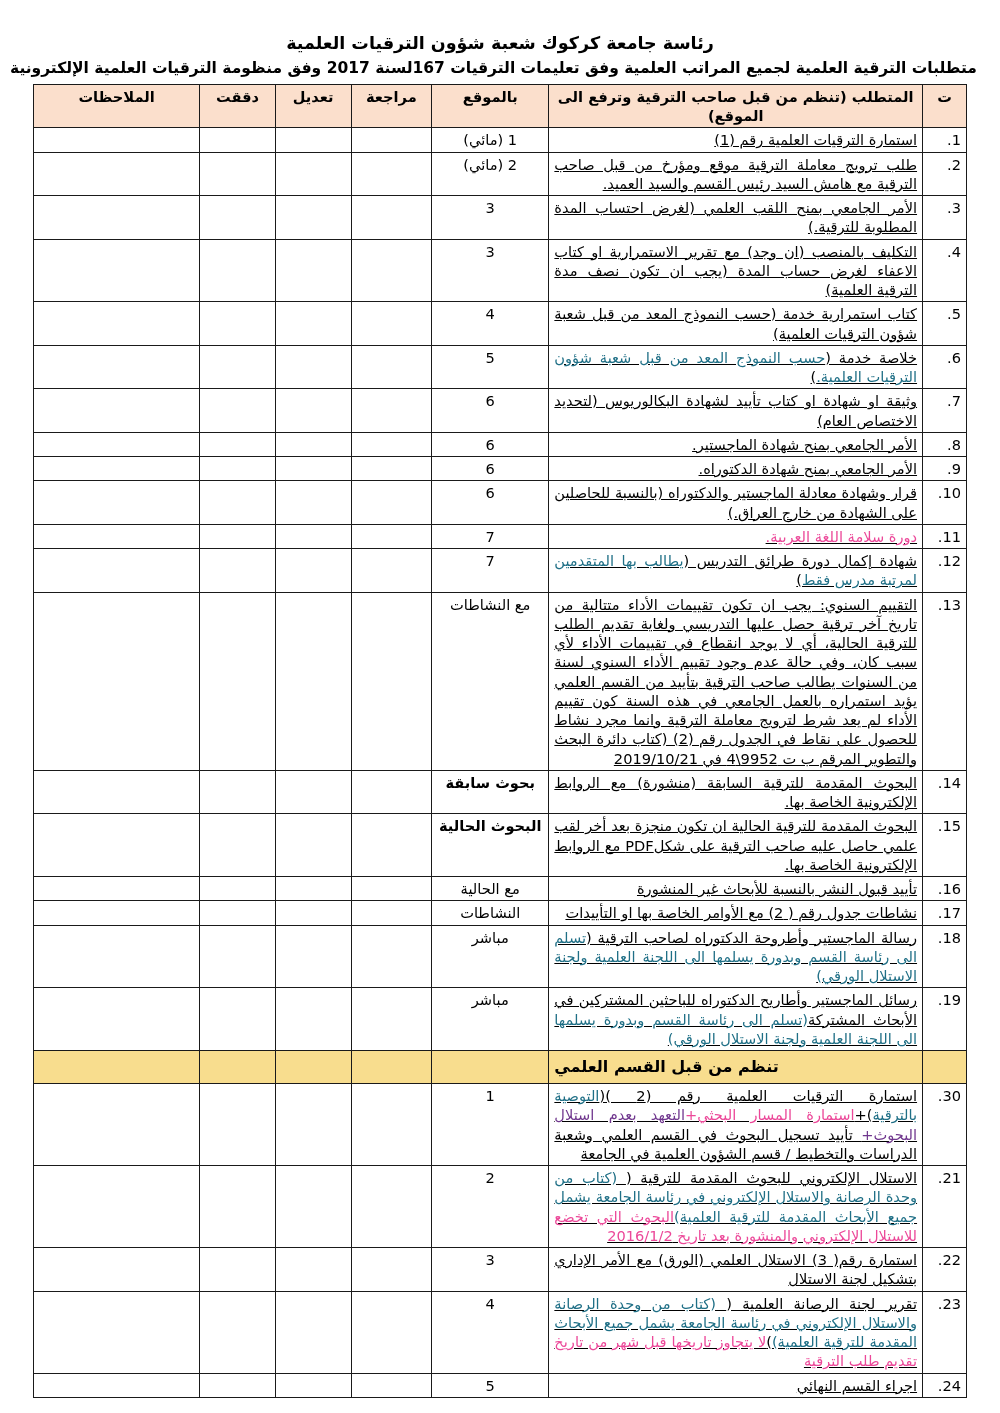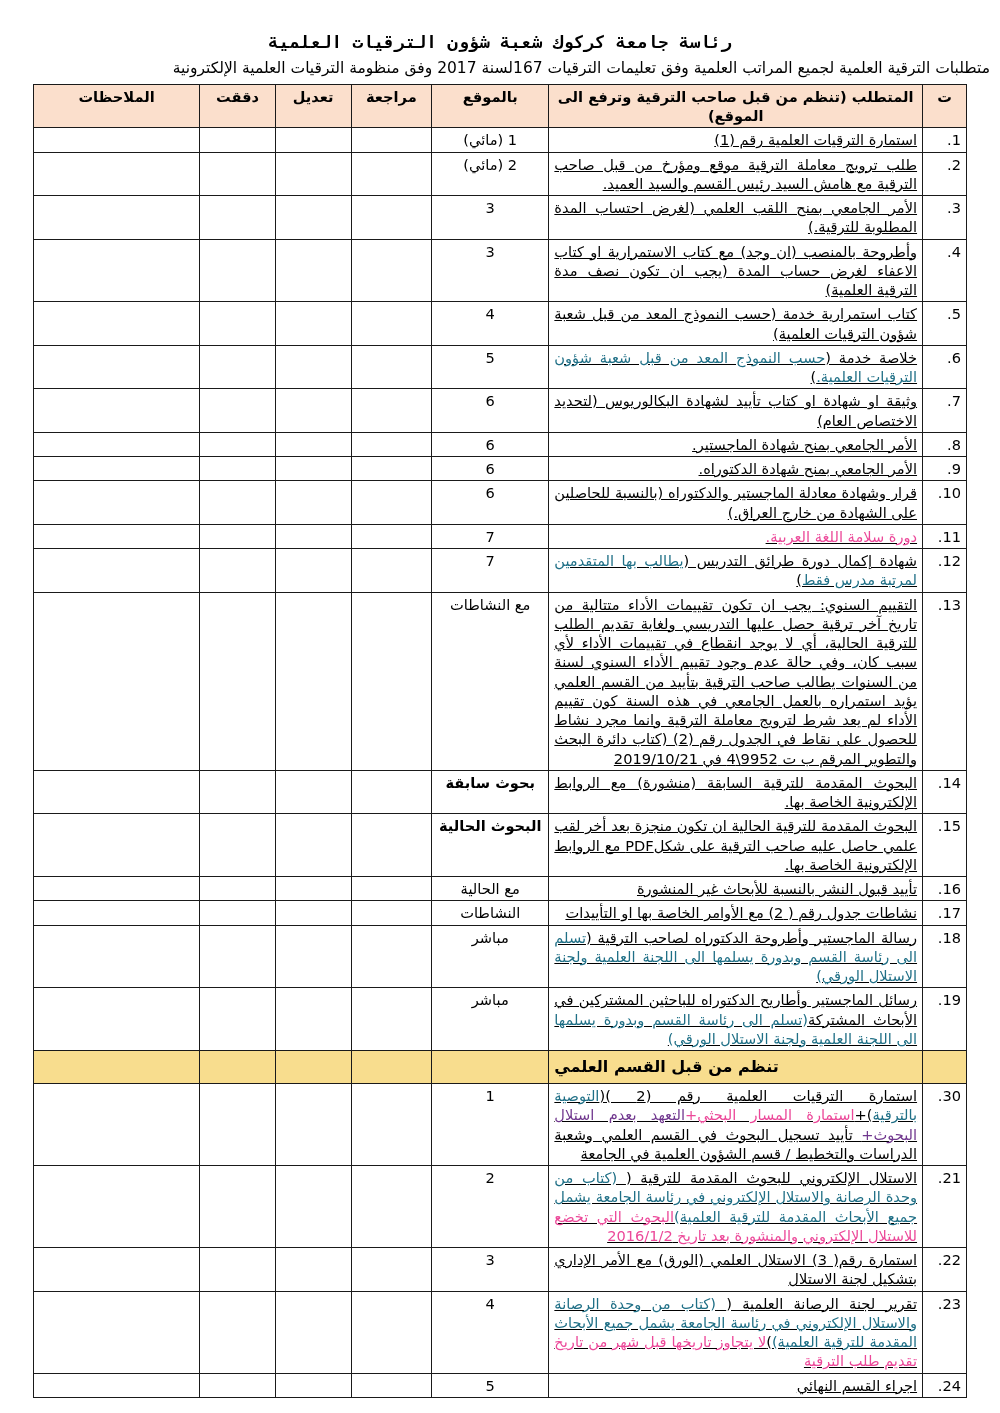--- a/index.html
+++ b/index.html
@@ -22,25 +22,24 @@
     position: relative;
   }
   .doc-title {
     text-align: center;
     font-weight: bold;
     font-size: 17.5px;
     line-height: 1.35;
     margin: 32px 0 2px 0;
     padding: 0 30px;
     direction: rtl;
-    font-family: Liberation Mono, monospace;
   }
   .doc-subtitle {
-    text-align: right;
-    font-weight: normal;
+    text-align: left;
+    font-weight: bold;
     font-size: 15.5px;
     line-height: 1.3;
     margin: 0 0 6px 0;
     padding: 0 10px;
     direction: rtl;
   }
   table.req-table {
     border-collapse: collapse;
     width: 934px;
     margin: 0 auto;
@@ -163,21 +162,21 @@
           <td class="idx">3.</td>
           <td class="req"><span class="clr-black">الأمر الجامعي بمنح اللقب العلمي (لغرض احتساب المدة المطلوبة للترقية.)</span></td>
           <td class="site">3</td>
           <td class="blank"></td>
           <td class="blank"></td>
           <td class="blank"></td>
           <td class="blank"></td>
         </tr>
         <tr>
           <td class="idx">4.</td>
-          <td class="req"><span class="clr-black">وأطروحة بالمنصب (ان وجد) مع كتاب الاستمرارية او كتاب الاعفاء لغرض حساب المدة (يجب ان تكون نصف مدة الترقية العلمية)</span></td>
+          <td class="req"><span class="clr-black">التكليف بالمنصب (ان وجد) مع تقرير الاستمرارية او كتاب الاعفاء لغرض حساب المدة (يجب ان تكون نصف مدة الترقية العلمية)</span></td>
           <td class="site">3</td>
           <td class="blank"></td>
           <td class="blank"></td>
           <td class="blank"></td>
           <td class="blank"></td>
         </tr>
         <tr>
           <td class="idx">5.</td>
           <td class="req"><span class="clr-black">كتاب استمرارية خدمة (حسب النموذج المعد من قبل شعبة شؤون الترقيات العلمية)</span></td>
           <td class="site">4</td>

